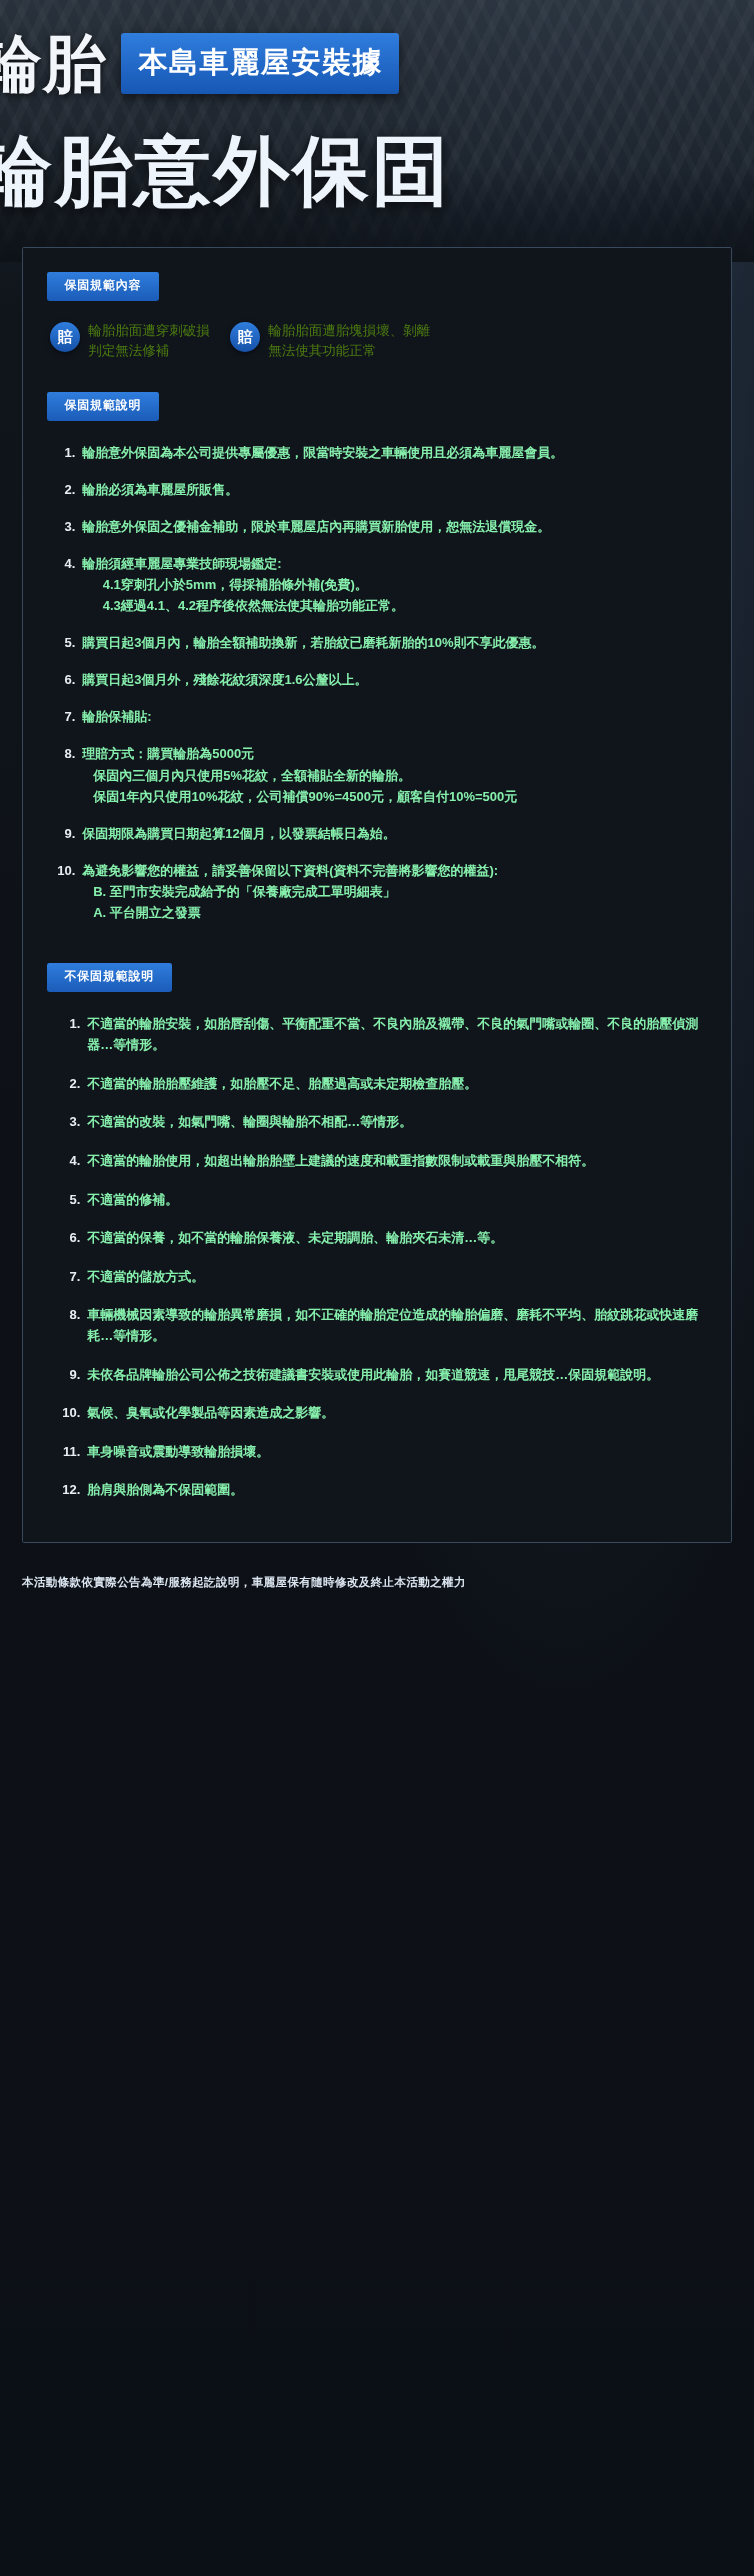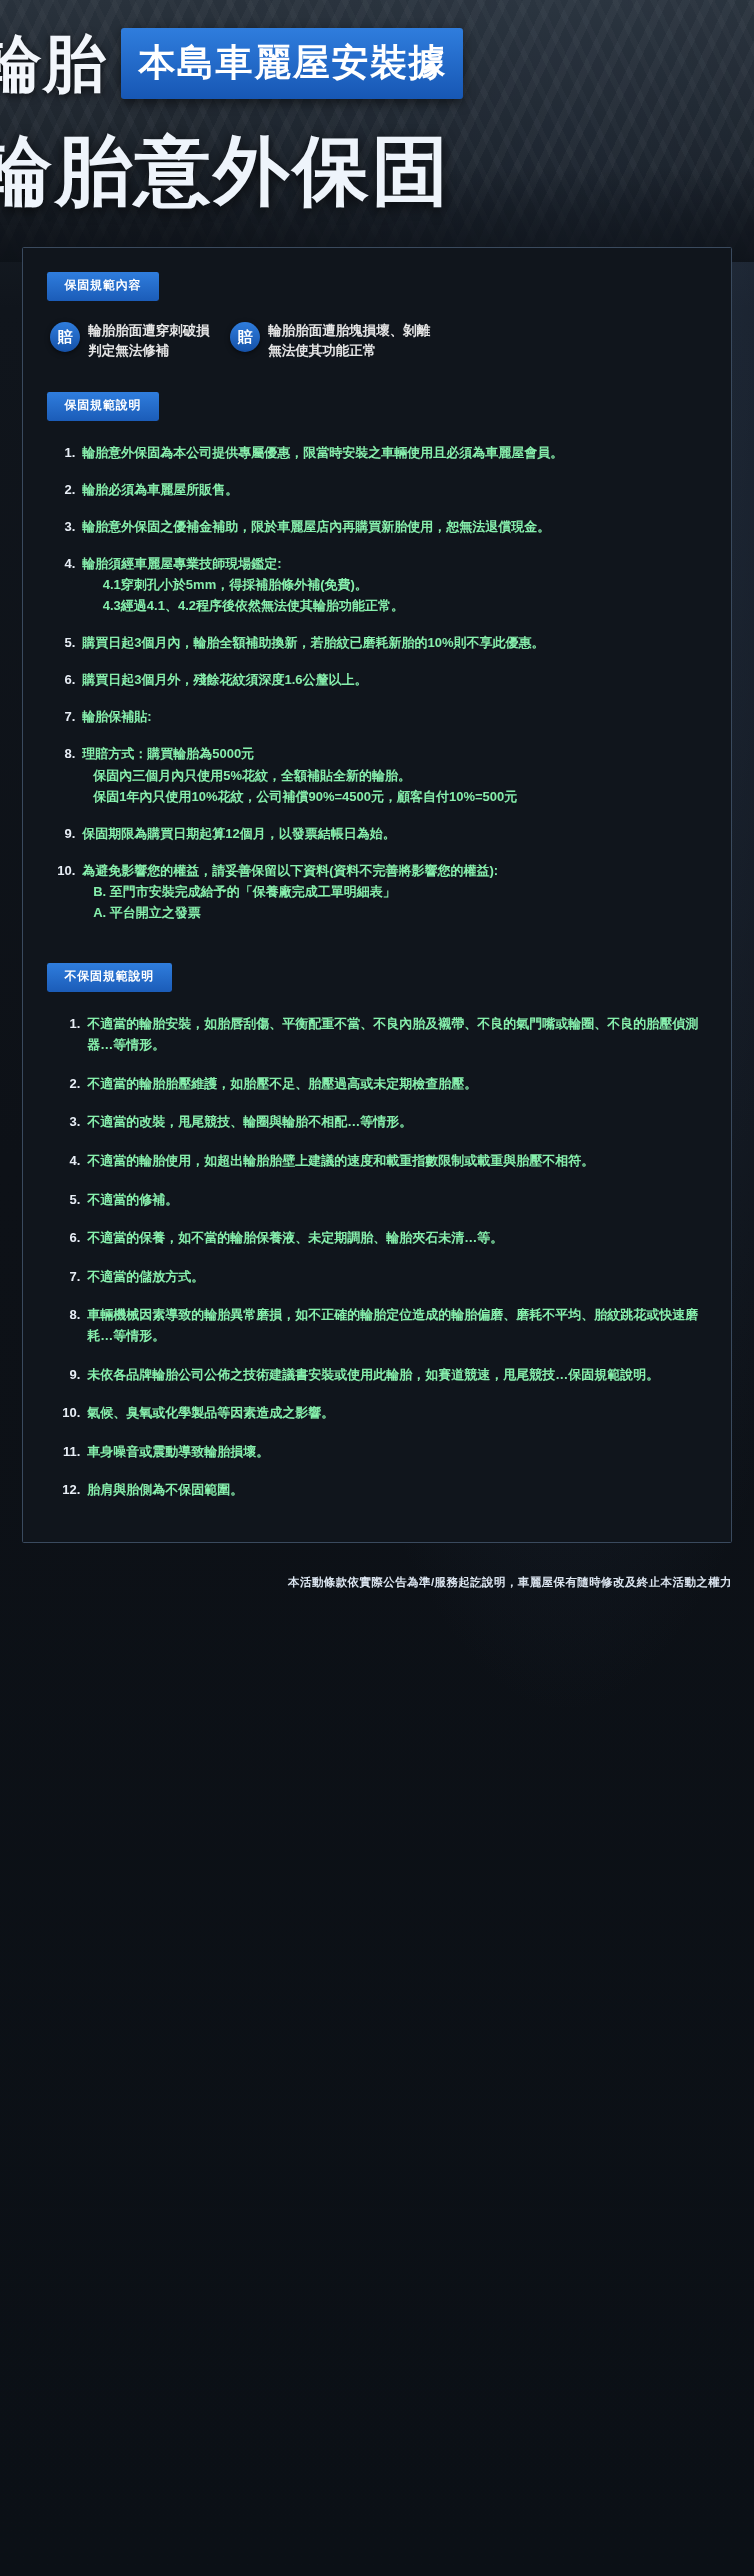--- a/index.html
+++ b/index.html
@@ -42,21 +42,21 @@
   }
   .hero-word {
     font-size: 62px; font-weight: 800; letter-spacing: 1.6px;
     color:#f2f6fb; line-height:1;
     text-shadow: 0 2.4px 8px rgba(0,0,0,.75);
     white-space:nowrap;
   }
   .hero-badge {
     margin-left: 14.3px;
     background: linear-gradient(180deg,#2f7ddd 0%, #1757b4 100%);
-    color:#fff; font-size:37px; font-weight:800; letter-spacing:1.6px;
+    color:#fff; font-size:29px; font-weight:800; letter-spacing:1.6px;
     padding: 9.5px 16px 11px 17.5px;
     border-radius:3.2px;
     box-shadow: 0 3.2px 11px rgba(0,0,0,.5);
     white-space:nowrap;
     transform: skewX(0deg);
   }
   .hero-title {
     margin-top: 33px; margin-left:-24px;
     font-size: 76px; font-weight:800; letter-spacing:3.2px;
     color:#eef4fb; line-height:1;
@@ -97,21 +97,21 @@
   }
   .claim-chip {
     flex:0 0 auto;
     width:30px; height:30px; border-radius:50%;
     background: linear-gradient(180deg,#2f7ddd 0%, #1551a8 100%);
     color:#fff; font-weight:800; font-size:15px;
     display:flex; align-items:center; justify-content:center;
     box-shadow:0 1.6px 4.8px rgba(0,0,0,.5);
     margin-top:1.6px;
   }
-  .claim-text { font-size:13.5px; line-height:1.5; font-weight:700; color:#e5e5e5; }
+  .claim-text { font-size:13.5px; line-height:1.5; font-weight:400; color:#4d7c0f; }
 
   ol.rules {
     margin: 4.8px 0 0 0;
     padding-left: 32px;
     counter-reset: none;
   }
   ol.rules > li {
     font-size: 13px;
     line-height: 1.62;
     margin: 0 0 16px 0;
@@ -124,21 +124,21 @@
     display:block; padding-left: 20.6px; font-weight:600;
   }
 
   
   ol.rules2 { padding-left: 37px; }
   ol.rules2 > li { margin-bottom: 17.5px; }
 
   .footer {
     margin: 20.6px 22px 0 22px;
     padding: 11px 0 20.6px 0;
-    text-align:right;
+    text-align:left;
     font-size:11.5px;
     font-weight:700;
     color:#dbe5f0;
     letter-spacing:0.4px;
   }
 </style>
 </head>
 <body>
 
 <div class="page">
@@ -209,21 +209,21 @@
         <span class="sub" style="padding-left:11px">B. 至門市安裝完成給予的「保養廠完成工單明細表」</span>
         <span class="sub" style="padding-left:11px">A. 平台開立之發票</span>
       </li>
     </ol>
 
     <div class="sec-head alt">不保固規範說明</div>
 
     <ol class="rules rules2">
       <li><span>不適當的輪胎安裝，如胎唇刮傷、平衡配重不當、不良內胎及襯帶、不良的氣門嘴或輪圈、不良的胎壓偵測器…等情形。</span></li>
       <li><span>不適當的輪胎胎壓維護，如胎壓不足、胎壓過高或未定期檢查胎壓。</span></li>
-      <li><span>不適當的改裝，甩尾競技、輪圈與輪胎不相配…等情形。</span></li>
+      <li><span>不適當的改裝，如氣門嘴、輪圈與輪胎不相配…等情形。</span></li>
       <li><span>不適當的輪胎使用，如超出輪胎胎壁上建議的速度和載重指數限制或載重與胎壓不相符。</span></li>
       <li><span>不適當的修補。</span></li>
       <li><span>不適當的保養，如不當的輪胎保養液、未定期調胎、輪胎夾石未清…等。</span></li>
       <li><span>不適當的儲放方式。</span></li>
       <li><span>車輛機械因素導致的輪胎異常磨損，如不正確的輪胎定位造成的輪胎偏磨、磨耗不平均、胎紋跳花或快速磨耗…等情形。</span></li>
       <li><span>未依各品牌輪胎公司公佈之技術建議書安裝或使用此輪胎，如賽道競速，甩尾競技…保固規範說明。</span></li>
       <li><span>氣候、臭氧或化學製品等因素造成之影響。</span></li>
       <li><span>車身噪音或震動導致輪胎損壞。</span></li>
       <li><span>胎肩與胎側為不保固範圍。</span></li>
     </ol>

